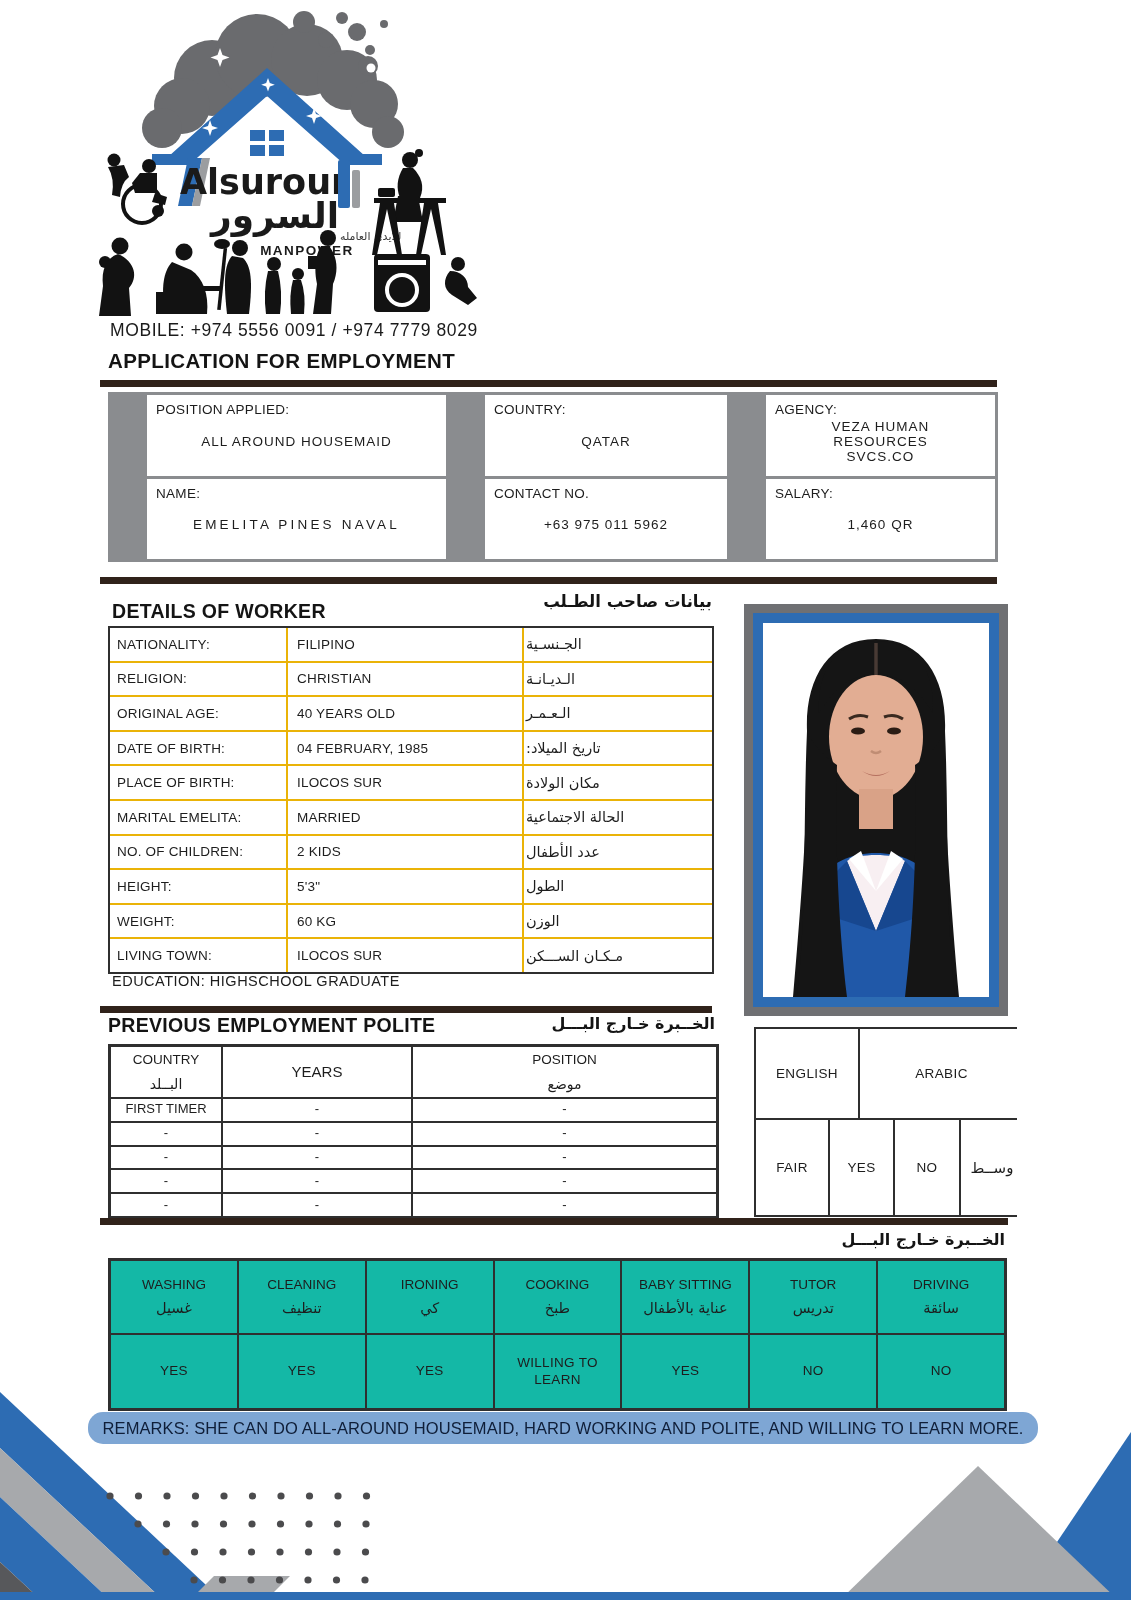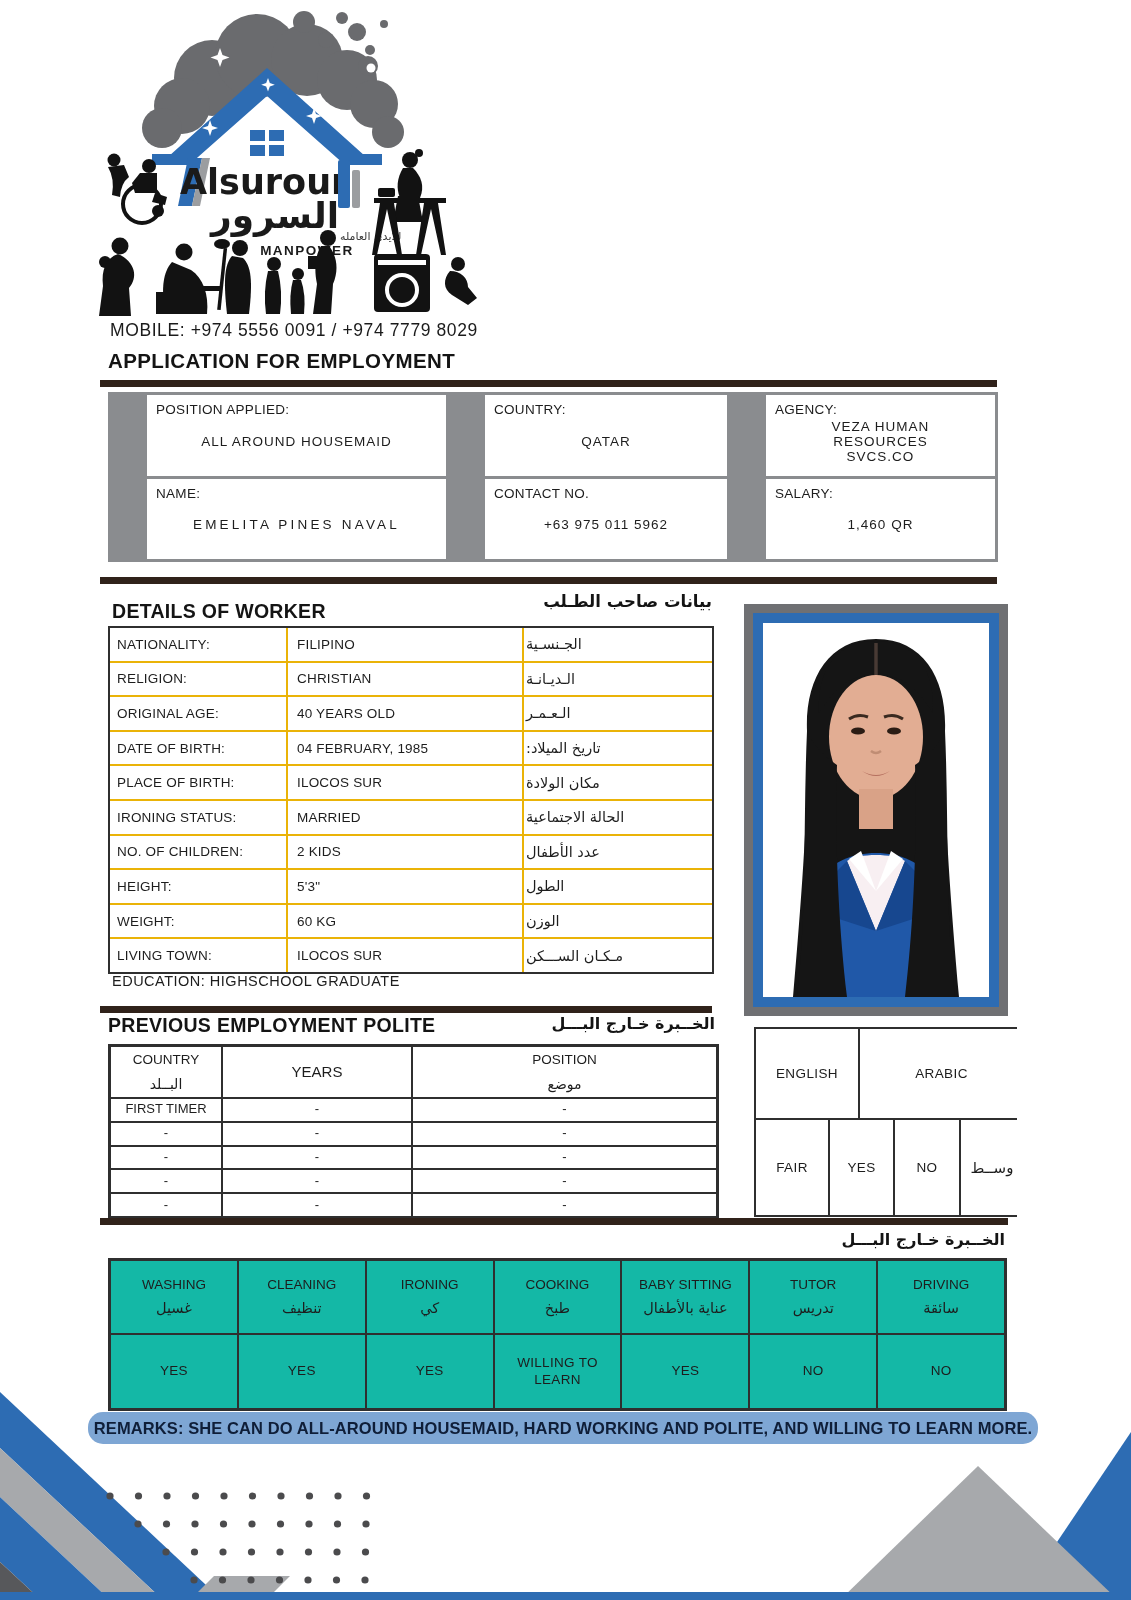--- a/index.html
+++ b/index.html
@@ -69,21 +69,21 @@
   
   .skills-table{position:absolute;left:108px;top:1258px;width:893px;height:147px;
                 display:grid;grid-template-columns:repeat(7,1fr);grid-template-rows:72px 1fr;
                 background:#2f2f2f;border:3px solid #2f2f2f;gap:2px;}
   .s-cell{background:#14b8a6;display:flex;flex-direction:column;align-items:center;justify-content:center;
           gap:5px;font-size:13.5px;text-align:center;line-height:1.25;padding:2px;}
   .s-cell .arabic{font-size:14.5px;}
   .s-val{font-size:13.5px;letter-spacing:.3px;padding:2px 8px;}
 
   .remarks{position:absolute;left:88px;top:1412px;width:950px;height:32px;background:#7ea6d4;border-radius:15px;
-           display:flex;align-items:center;justify-content:center;font-size:16.5px;font-weight:bold;
+           display:flex;align-items:center;justify-content:center;font-size:16.5px;font-weight:normal;
            color:#0f1e38;letter-spacing:.1px;}
 </style>
 </head>
 <body>
 
 <div class="page">
 
   <svg class="deco" viewBox="0 0 1131 1600">
 
     <polygon points="0,1392 222,1600 163,1600 0,1448" fill="#2d6cb3"></polygon>
@@ -277,21 +277,21 @@
     <div class="d-cell d-ar arabic">الـديـانـة</div>
     <div class="d-cell">ORIGINAL AGE:</div>
     <div class="d-cell d-val">40 YEARS OLD</div>
     <div class="d-cell d-ar arabic">الـعـمـر</div>
     <div class="d-cell">DATE OF BIRTH:</div>
     <div class="d-cell d-val">04 FEBRUARY, 1985</div>
     <div class="d-cell d-ar arabic">تاريخ الميلاد:</div>
     <div class="d-cell">PLACE OF BIRTH:</div>
     <div class="d-cell d-val">ILOCOS SUR</div>
     <div class="d-cell d-ar arabic">مكان الولادة</div>
-    <div class="d-cell">IRONING STATUS:</div>
+    <div class="d-cell">MARITAL EMELITA:</div>
     <div class="d-cell d-val">MARRIED</div>
     <div class="d-cell d-ar arabic">الحالة الاجتماعية</div>
     <div class="d-cell">NO. OF CHILDREN:</div>
     <div class="d-cell d-val">2 KIDS</div>
     <div class="d-cell d-ar arabic">عدد الأطفال</div>
     <div class="d-cell">HEIGHT:</div>
     <div class="d-cell d-val">5'3"</div>
     <div class="d-cell d-ar arabic">الطول</div>
     <div class="d-cell">WEIGHT:</div>
     <div class="d-cell d-val">60 KG</div>

